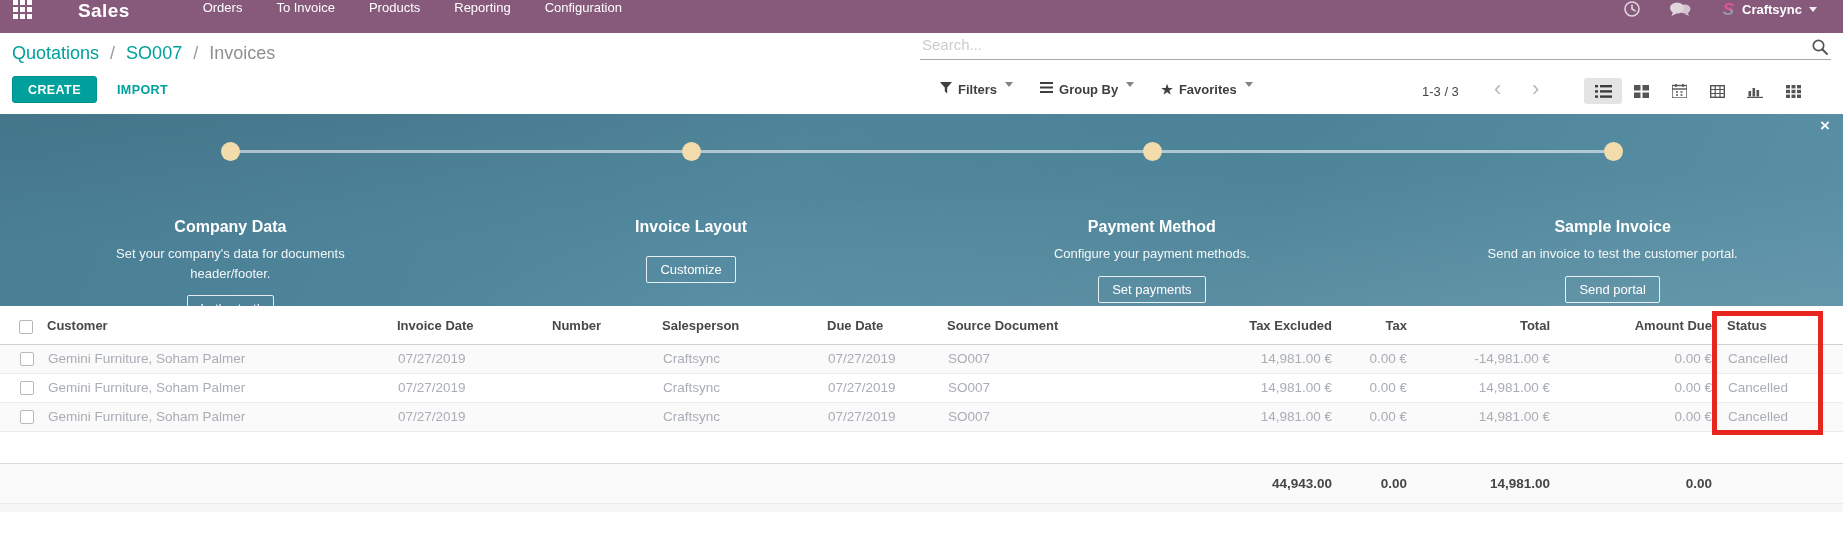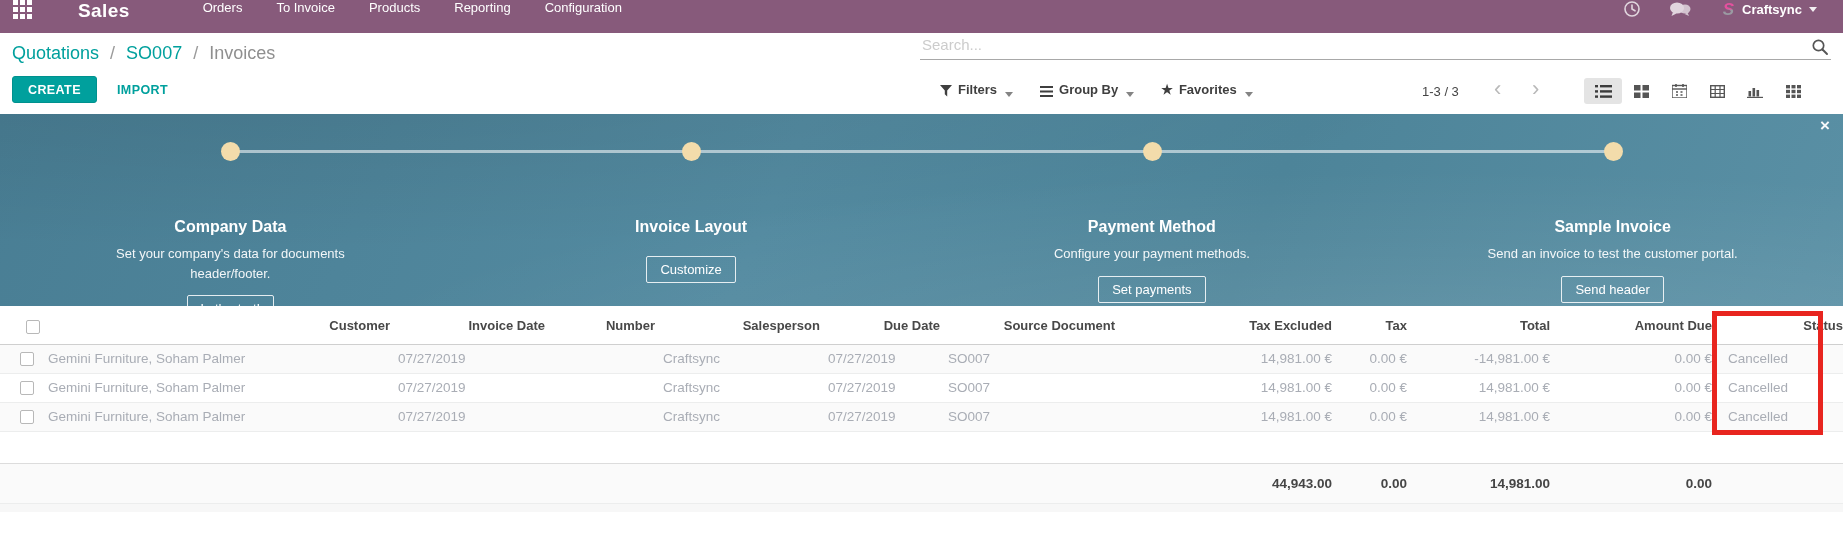--- a/index.html
+++ b/index.html
@@ -51,21 +51,21 @@
 
   .search-wrap { position:absolute; top:36px; left:920px; width:911px; height:24px; border-bottom:1px solid #a8a8a8; }
   .search-input {
     width:860px; border:none; outline:none; font-size:15px; color:#555;
     font-family:inherit; background:transparent; padding-left:2px;
   }
   .search-input::placeholder { color:#ccc; }
   .search-icon { position:absolute; right:2px; top:2px; cursor:pointer; }
 
   .filters-bar { position:absolute; top:82px; left:940px; display:flex; gap:27px; align-items:center; }
-  .filter-ctl { display:flex; align-items:flex-end; gap:6px; font-size:13px; font-weight:bold; color:#3f3f3f; cursor:pointer; white-space:nowrap; }
+  .filter-ctl { display:flex; align-items:flex-start; gap:6px; font-size:13px; font-weight:bold; color:#3f3f3f; cursor:pointer; white-space:nowrap; }
   .filter-ctl .caret-down { border-top-color:#777; margin-left:2px; }
   .star-glyph { color:#3f3f3f; font-size:13px; }
 
   .pager { position:absolute; top:84px; left:1422px; font-size:13px; color:#444; }
   .pager-prev { position:absolute; top:76px; left:1494px; font-size:22px; color:#b9b9b9; cursor:pointer; }
   .pager-next { position:absolute; top:76px; left:1532px; font-size:22px; color:#b9b9b9; cursor:pointer; }
 
   .views { position:absolute; top:78px; left:1584px; display:flex; }
   .view-btn { width:38px; height:26px; display:flex; align-items:center; justify-content:center; cursor:pointer; border-radius:3px; }
   .view-btn.active { background:#e4e4e4; }
@@ -92,21 +92,21 @@
   }
 
   
   table { border-collapse:collapse; table-layout:fixed; width:1843px; }
   .list-table { position:absolute; top:308px; left:0; }
   col.c-check{width:40px} col.c-cust{width:350px} col.c-idate{width:155px}
   col.c-num{width:110px} col.c-sales{width:165px} col.c-ddate{width:120px}
   col.c-src{width:175px} col.c-taxex{width:225px} col.c-tax{width:75px}
   col.c-total{width:143px} col.c-due{width:162px} col.c-status{width:123px}
   th {
-    font-size:13px; font-weight:bold; color:#484848; text-align:right;
+    font-size:13px; font-weight:bold; color:#484848; text-align:left;
     height:36px; vertical-align:middle; padding:0 0 0 7px; border-bottom:1px solid #cfcfcf;
     white-space:nowrap; overflow:hidden; cursor:pointer;
   }
   td {
     font-size:13.5px; color:#a9adb5; height:29px; vertical-align:middle;
     padding:0 0 0 8px; white-space:nowrap; overflow:hidden;
   }
   .num, th.num { text-align:right; padding:0 8px 0 0; }
   tbody tr { border-bottom:1px solid #eceded; cursor:pointer;padding-left:32px; }
   tbody tr:nth-child(odd) { background:#fafafa; }
@@ -292,21 +292,21 @@
     <div class="step">
       <span class="dot"></span>
       <div class="step-title">Payment Method</div>
       <div class="step-desc">Configure your payment methods.</div>
       <button class="step-btn">Set payments</button>
     </div>
     <div class="step">
       <span class="dot"></span>
       <div class="step-title">Sample Invoice</div>
       <div class="step-desc">Send an invoice to test the customer portal.</div>
-      <button class="step-btn">Send header</button>
+      <button class="step-btn">Send portal</button>
     </div>
   </div>
 </div>
 
 <table class="list-table">
   <colgroup>
     <col class="c-check">
       <col class="c-cust">
       <col class="c-idate">
       <col class="c-num">

